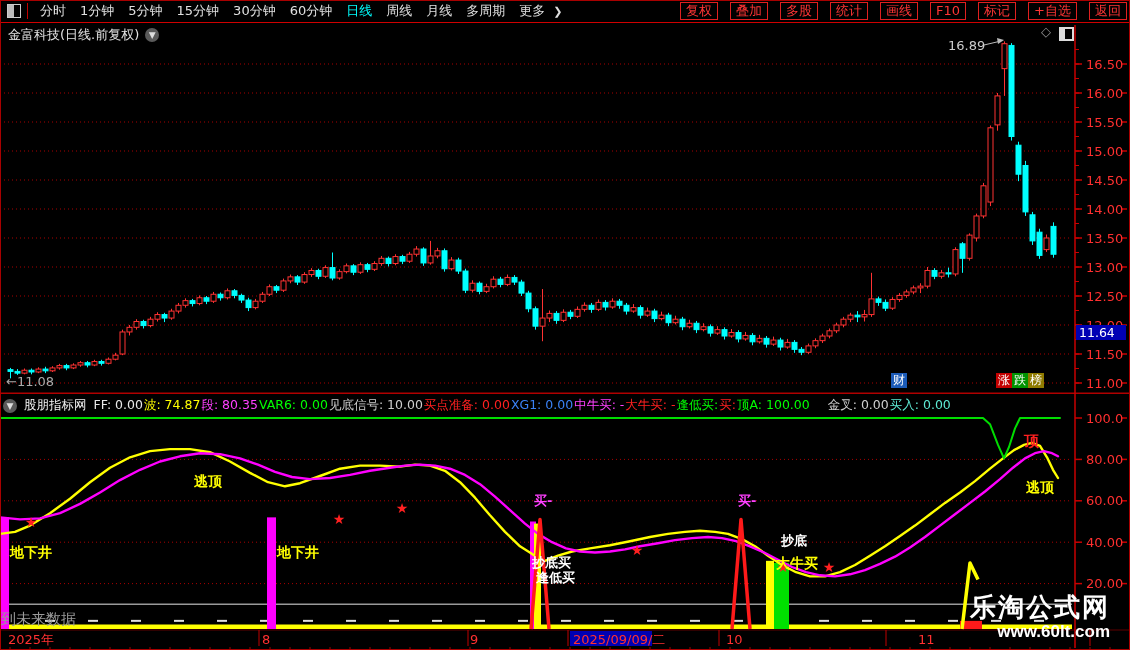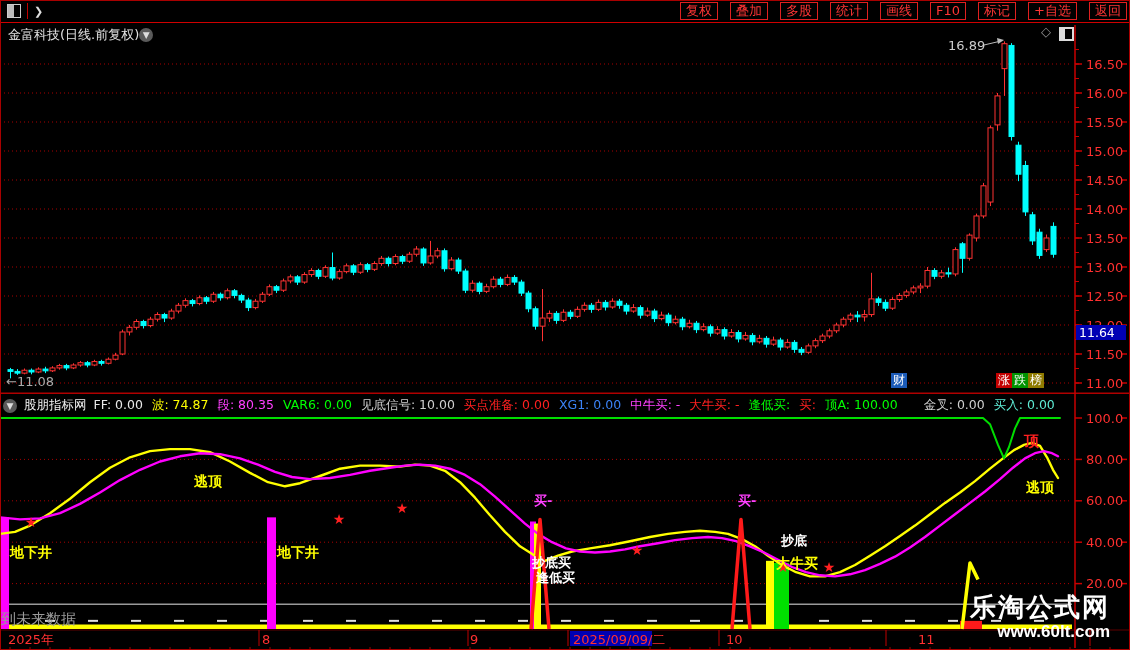--- a/index.html
+++ b/index.html
@@ -12,21 +12,21 @@
   .appicon{width:12px;height:12px;border:1px solid #ccc;margin:0 6px 0 7px;
     background:linear-gradient(to right,#bbb 50%,#000 50%);flex:none;}
   .menusep{width:1px;height:16px;background:#c00000;margin-right:5px;flex:none;}
   .menu-item{color:#e0e0e0;font-size:13px;padding:0 7px;white-space:nowrap;cursor:default;}
   .menu-item.active{color:#00ffff;}
   .more-chip{color:#e0e0e0;font-size:11px;padding-left:1px;}
   #rightbtns{position:absolute;right:3px;top:2px;display:flex;gap:12px;z-index:41;}
   .rbtn{border:1px solid #e02020;color:#ff3535;font-size:13px;height:16px;line-height:16px;
     padding:0 5px;background:#000;white-space:nowrap;}
   
-  #titlebar{position:absolute;left:8px;top:26px;display:flex;align-items:center;z-index:30;}
+  #titlebar{position:absolute;left:8px;top:26px;display:flex;align-items:center;gap:6px;z-index:30;}
   #titlebar .t{color:#e2e2e2;font-size:13px;}
   .chev-circle{width:14px;height:14px;border-radius:50%;background:#5a5a5a;color:#ddd;font-size:9px;
     display:flex;align-items:center;justify-content:center;}
   
   .corner-ic{position:absolute;z-index:30;color:#999;font-size:13px;line-height:13px;}
   .winbox{position:absolute;width:11px;height:10px;border:2px solid #ddd;z-index:30;}
   .winbox i{display:block;width:4px;height:100%;background:#ddd;}
   
   #indheader{position:absolute;left:3px;top:397px;width:1060px;height:17px;display:flex;
     align-items:center;gap:7px;font-size:12.5px;white-space:nowrap;overflow:hidden;z-index:30;}
@@ -43,20 +43,33 @@
   #futurenote{position:absolute;left:1px;top:610px;font-size:15px;color:#9a9a9a;z-index:20;}
   svg{position:absolute;left:0;top:0;z-index:5;}
 </style>
 </head>
 <body>
 <div id="stage">
 
 <div id="menubar">
   <span class="appicon"></span>
   <span class="menusep"></span>
+  <span id="menuitems" style="display:flex;align-items:center;">
+        <span class="menu-item">分时</span>
+        <span class="menu-item">1分钟</span>
+        <span class="menu-item">5分钟</span>
+        <span class="menu-item">15分钟</span>
+        <span class="menu-item">30分钟</span>
+        <span class="menu-item">60分钟</span>
+        <span class="menu-item active">日线</span>
+        <span class="menu-item">周线</span>
+        <span class="menu-item">月线</span>
+        <span class="menu-item">多周期</span>
+        <span class="menu-item">更多</span>
+      </span>
   <span class="more-chip">❯</span>
 </div>
 <div id="rightbtns">
       <span class="rbtn">复权</span>
       <span class="rbtn">叠加</span>
       <span class="rbtn">多股</span>
       <span class="rbtn">统计</span>
       <span class="rbtn">画线</span>
       <span class="rbtn">F10</span>
       <span class="rbtn">标记</span>
@@ -77,21 +90,21 @@
 <div class="badge" id="finbadge" style="left: 891px; top: 373px; background: rgb(28, 91, 184);">财</div>
 <div id="cjgroup">
       <span style="background: rgb(196, 0, 0);">涨</span>
       <span style="background: rgb(0, 147, 0);">跌</span>
       <span style="background: rgb(143, 122, 0);">榜</span>
     </div>
 
 <div id="indheader">
   <span class="chev-circle">▼</span>
   <span class="ttl">股朋指标网</span>
-  <span id="indfields" style="display:flex;gap:9px;">
+  <span id="indfields" style="display:flex;gap:1px;">
         <span class="fld" style="color: rgb(232, 232, 232);">FF: 0.00</span>
         <span class="fld" style="color: rgb(255, 255, 0);">波: 74.87</span>
         <span class="fld" style="color: rgb(255, 64, 255);">段: 80.35</span>
         <span class="fld" style="color: rgb(0, 255, 0);">VAR6: 0.00</span>
         <span class="fld" style="color: rgb(207, 207, 207);">见底信号: 10.00</span>
         <span class="fld" style="color: rgb(255, 32, 32);">买点准备: 0.00</span>
         <span class="fld" style="color: #3b82f6;">XG1: 0.00</span>
         <span class="fld" style="color: rgb(255, 64, 255);">中牛买: -</span>
         <span class="fld" style="color: rgb(255, 32, 32);">大牛买: -</span>
         <span class="fld" style="color: rgb(0, 255, 0);">逢低买:</span>

